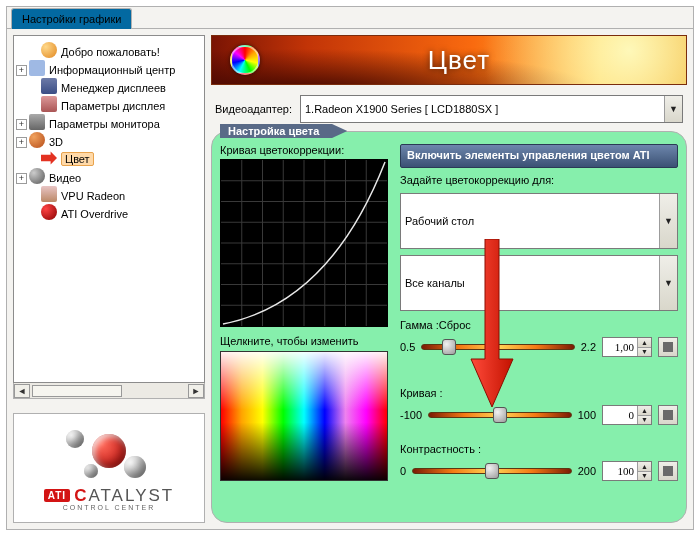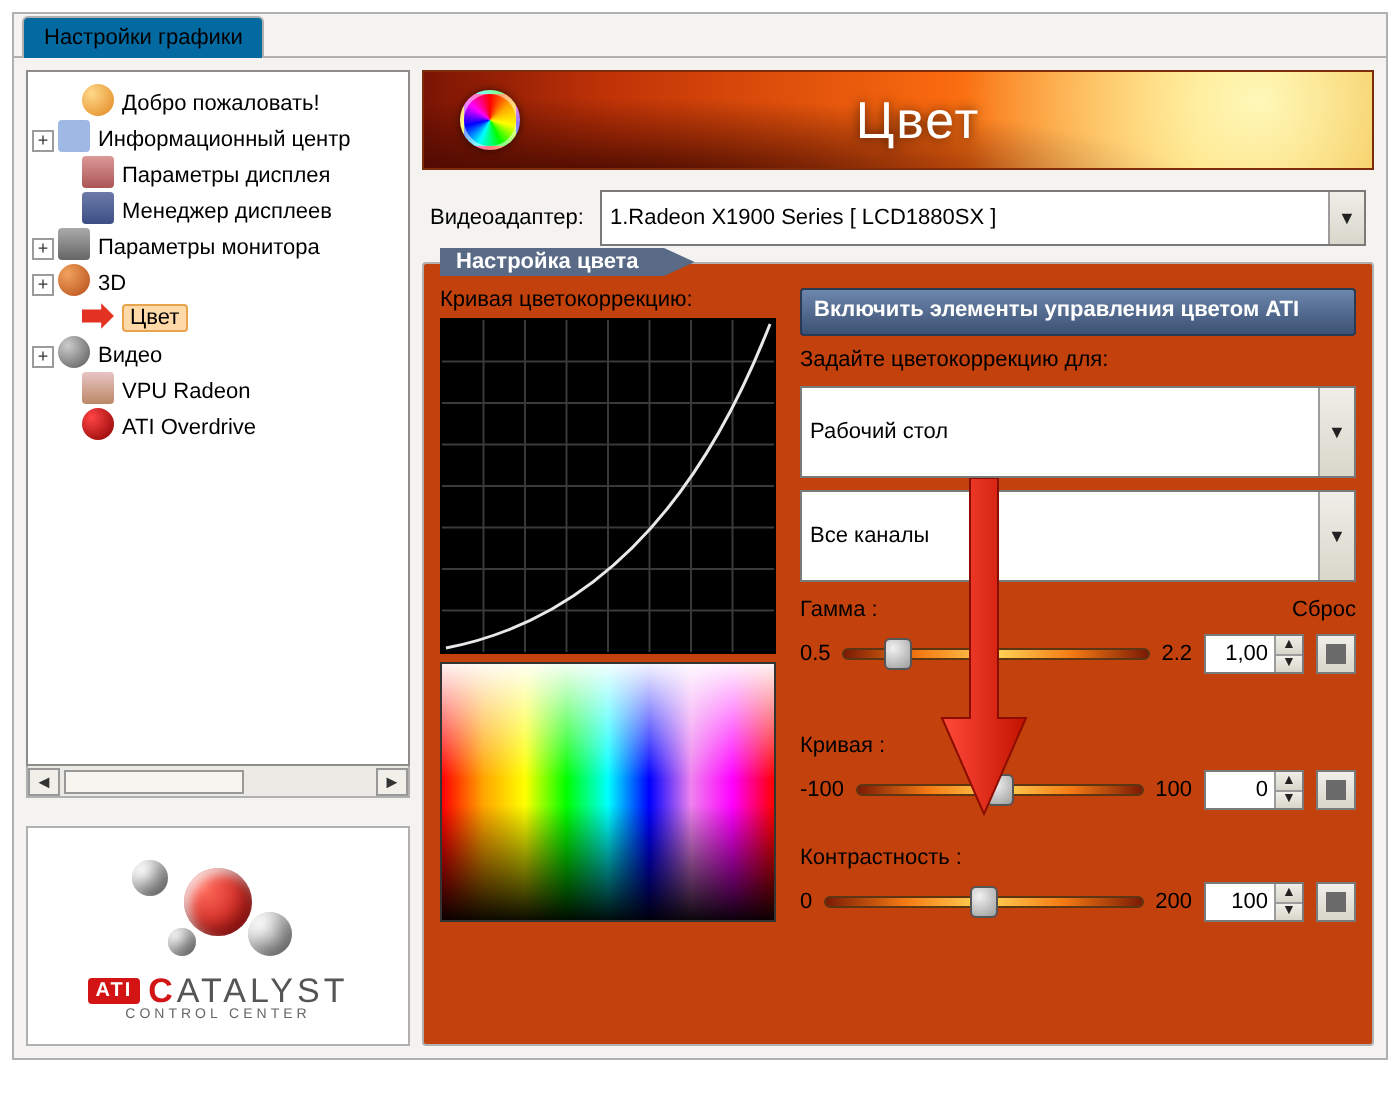--- a/index.html
+++ b/index.html
@@ -159,25 +159,25 @@
   .combo .drop, .drop-btn {
     width:18px; height: 100%;
     background: linear-gradient(#efeee8,#d9d7cb);
     border-left:1px solid #9c9c9c;
     display:flex; align-items:center; justify-content:center;
     font-size:9px; color:#222;
   }
   
   .grp {
     border: 1px solid #b0b0b0;
-    border-radius: 2px;
+    border-radius: 16px;
     position: relative;
     padding: 12px 8px 10px 8px;
     flex:1;
-    background: #c2410c;
+    background: #86efac;
   }
   .grp .legend {
     position:absolute;
     top: -8px;
     left: 8px;
     background: #596a87;
     color: #fff;
     font-weight: bold;
     font-size: 11px;
     padding: 1px 28px 1px 8px;
@@ -211,21 +211,21 @@
     background: linear-gradient(#6d86ac,#3b5174);
     border: 1px solid #2a3a55;
     color: #fff;
     font-size: 11px;
     padding: 4px 6px; text-align:left;
     font-weight: bold;
     line-height: 1.25;
     border-radius: 2px;
   }
   .ctrl-row { display:flex; align-items:center; gap:6px; font-size:11px; position:relative; }
-  .lbl-row { display:flex; justify-content:space-between; font-size:11px; }
+  .lbl-row { display:flex; font-size:11px; }
   .slider {
     flex:1; height:16px; position:relative; display:flex; align-items:center;
   }
   .slider .track {
     height:6px; width:100%;
     background: linear-gradient(90deg,#7b1b05,#f47a14,#ffd556,#f47a14,#7b1b05);
     border:1px solid #5c3612;
     border-radius:3px;
   }
   .slider .thumb {
@@ -236,20 +236,21 @@
     border-radius:3px;
     transform: translateX(-50%);
   }
   .spin {
     display:flex; align-items:stretch;
     border:1px solid #7a7a7a; background:#fff; height:20px;
   }
   .spin input {
     width:34px; border:none; font-size:11px; text-align:right; padding:0 3px;
     outline: none;
+    font-family: Liberation Serif, serif;
   }
   .spin .btns { display:flex; flex-direction:column; width:14px; }
   .spin .btns div {
     flex:1; background:linear-gradient(#efeee8,#d9d7cb);
     border-left:1px solid #9c9c9c; font-size:7px;
     display:flex;align-items:center;justify-content:center;color:#222;
   }
   .spin .btns div + div { border-top:1px solid #9c9c9c; }
   .sq-btn {
     width:20px; height:20px;
@@ -282,28 +283,28 @@
             <span>Добро пожаловать!</span>
           </li>
           <li>
             <span class="plus">+</span>
             <span class="ticon info"></span>
             <span>Информационный центр</span>
           </li>
           <li>
             <span class="node-ind"></span>
               <span class="plus blank">+</span>
+            <span class="ticon disp"></span>
+            <span>Менеджер дисплеев</span>
+          </li>
+          <li>
+            <span class="node-ind"></span>
+              <span class="plus blank">+</span>
             <span class="ticon dispset"></span>
             <span>Параметры дисплея</span>
-          </li>
-          <li>
-            <span class="node-ind"></span>
-              <span class="plus blank">+</span>
-            <span class="ticon disp"></span>
-            <span>Менеджер дисплеев</span>
           </li>
           <li>
             <span class="plus">+</span>
             <span class="ticon mon"></span>
             <span>Параметры монитора</span>
           </li>
           <li>
             <span class="plus">+</span>
             <span class="ticon threed"></span>
             <span>3D</span>
@@ -368,21 +369,21 @@
           <div class="txt">1.Radeon X1900 Series [ LCD1880SX ]</div>
           <div class="drop">▼</div>
         </div>
       </div>
 
       <div class="grp">
         <div class="legend">Настройка цвета</div>
 
         <div class="grp-inner">
           <div class="curvecol">
-            <div class="section-label">Кривая цветокоррекцию:</div>
+            <div class="section-label">Кривая цветокоррекции:</div>
             <div class="curve">
 
               <svg viewBox="0 0 168 168">
                 <g stroke="#3a3a3a" stroke-width="1">
                   <line x1="0" y1="21" x2="168" y2="21"></line>
                     <line x1="0" y1="42" x2="168" y2="42"></line>
                   <line x1="0" y1="63" x2="168" y2="63"></line>
                     <line x1="0" y1="84" x2="168" y2="84"></line>
                   <line x1="0" y1="105" x2="168" y2="105"></line>
                     <line x1="0" y1="126" x2="168" y2="126"></line>
@@ -391,20 +392,21 @@
                     <line x1="42" y1="0" x2="42" y2="168"></line>
                   <line x1="63" y1="0" x2="63" y2="168"></line>
                     <line x1="84" y1="0" x2="84" y2="168"></line>
                   <line x1="105" y1="0" x2="105" y2="168"></line>
                     <line x1="126" y1="0" x2="126" y2="168"></line>
                   <line x1="147" y1="0" x2="147" y2="168"></line>
                 </g>
                 <path d="M 2 166 Q 110 145 166 2" stroke="#e8e8e8" stroke-width="1.5" fill="none"></path>
               </svg>
             </div>
+            <div class="section-label" style="margin-top:8px;">Щелкните, чтобы изменить</div>
             <div class="spectrum"></div>
           </div>
 
           <div class="controls">
             <div class="wide-btn">Включить элементы управления цветом ATI</div>
 
             <div style="font-size:11px; line-height:1.2;">Задайте цветокоррекцию для:</div>
             <div class="combo" style="height:20px;">
               <div class="txt">Рабочий стол</div>
               <div class="drop">▼</div>

